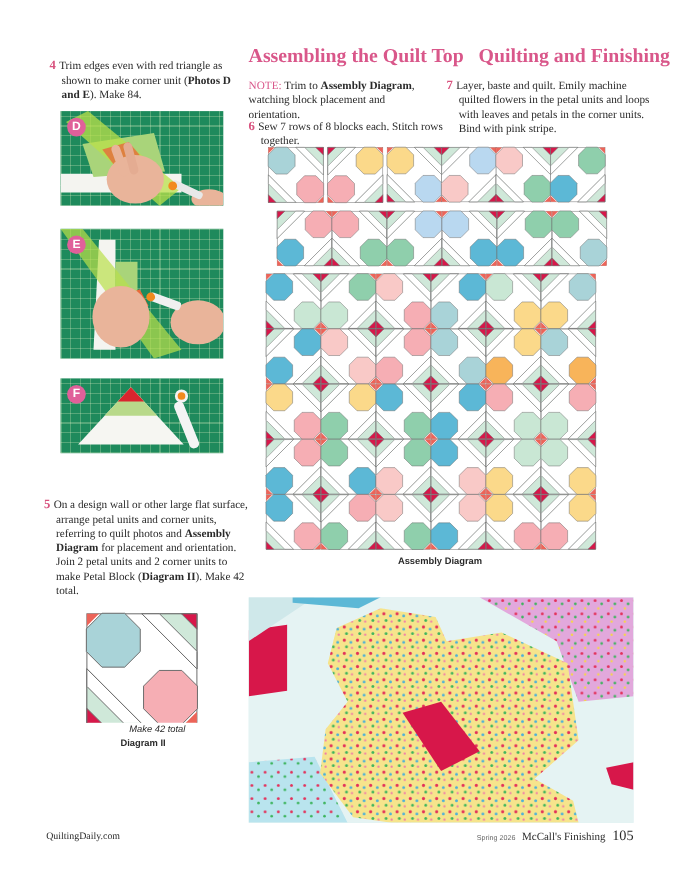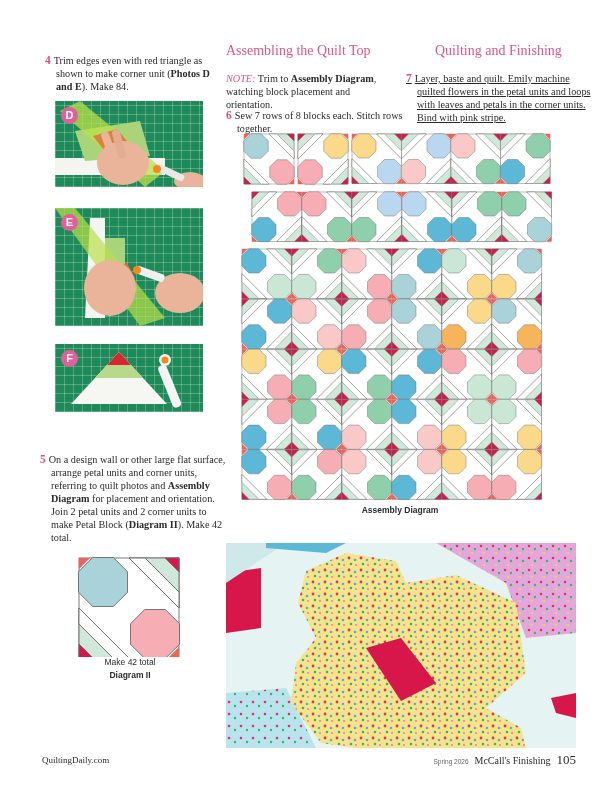--- a/index.html
+++ b/index.html
@@ -1,22 +1,22 @@
 <!DOCTYPE html>
 <html><head>
 <meta charset="utf-8">
 <style>
   html,body{margin:0;padding:0;background:#fff;}
   body{width:616px;height:800px;position:relative;overflow:hidden;font-family:"Liberation Serif","DejaVu Serif",serif;color:#2a2a2a;}
   .abs{position:absolute;}
   .step{font-size:10.2px;line-height:13px;margin-top:12px;}
   .step .num{color:#d8527e;font-weight:bold;font-size:11.5px;margin-right:3px;}
   .hang{padding-left:11px;text-indent:-11px;}
-  .heading{color:#d9578a;font-size:14px;line-height:17px;font-family:"Liberation Serif","DejaVu Serif",serif;}
-  .note{color:#d9578a;font-style:italic;}
+  .heading{color:#d9578a;font-size:18px;line-height:17px;font-family:"Liberation Serif","DejaVu Serif",serif;font-weight:bold;}
+  .note{color:#d9578a;}
   b{font-weight:bold;}
   .photo{position:absolute;overflow:hidden;}
   .mat{background:
      repeating-linear-gradient(0deg, rgba(255,255,210,.25) 0 1px, transparent 1px 9px),
      repeating-linear-gradient(90deg, rgba(255,255,210,.25) 0 1px, transparent 1px 9px),
      #1e8a5c;}
   .badge{position:absolute;left:6px;top:6px;width:17px;height:17px;border-radius:50%;background:#e0609a;color:#fff;font-family:"Liberation Sans",sans-serif;font-weight:bold;font-size:11px;line-height:17px;text-align:center;}
   .caption-sans{font-family:"Liberation Sans","DejaVu Sans",sans-serif;font-size:8.5px;text-align:center;}
   .footer{font-size:9px;}
   .diag-svg{position:absolute;}
@@ -82,33 +82,33 @@
       <polygon points="86,0 100,0 100,14.000000000000002" fill="#d7174a" stroke="#6d6d6d" stroke-width="0.9090909090909091"></polygon>
       <polygon points="0,50 0,100 50,100" fill="#cfe8d9" stroke="#6d6d6d" stroke-width="0.9090909090909091"></polygon>
       <polygon points="0,50 50,100 34,100 0,66" fill="#ffffff" stroke="#6d6d6d" stroke-width="0.9090909090909091"></polygon>
       <polygon points="0,86 0,100 14.000000000000002,100" fill="#d7174a" stroke="#6d6d6d" stroke-width="0.9090909090909091"></polygon>
       <polygon points="0,0 11,0 0,11" fill="#ec6459"></polygon>
       <polygon points="100,100 89,100 100,89" fill="#ec6459"></polygon>
       <polygon points="13.71,-0.5 34.29,-0.5 48.5,13.71 48.5,34.29 34.29,48.5 13.71,48.5 -0.5,34.29 -0.5,13.71" fill="#a9d3d8" stroke="#6d6d6d" stroke-width="0.9090909090909091"></polygon>
       <polygon points="65.71000000000001,51.5 86.28999999999999,51.5 100.5,65.71000000000001 100.5,86.28999999999999 86.28999999999999,100.5 65.71000000000001,100.5 51.5,86.28999999999999 51.5,65.71000000000001" fill="#f6aeb4" stroke="#6d6d6d" stroke-width="0.9090909090909091"></polygon>
     </g>
   </svg>
-<div class="abs caption-sans" style="left:77px;top:657px;width:106px;">Make 42 total</div>
+<div class="abs caption-sans" style="left:90px;top:657px;width:106px;font-style:italic;">Make 42 total</div>
 <div class="abs caption-sans" style="left:77px;top:670px;width:106px;font-weight:bold;">Diagram II</div>
 
 <div class="abs heading" style="left:226px;top:42px;">Assembling the Quilt Top</div>
 <div class="abs step" style="left:226px;top:60px;width:172px;">
   <span class="note">NOTE:</span><span> Trim to </span><b>Assembly Diagram</b><span>, watching block placement and orientation.</span>
 </div>
 <div class="abs step hang" style="left:226px;top:97px;width:172px;">
   <span class="num">6</span><span>Sew 7 rows of 8 blocks each. Stitch rows together.</span>
 </div>
 
 <div class="abs heading" style="left:406px;top:42px;margin-left:29px;">Quilting and Finishing</div>
-<div class="abs step hang" style="left:406px;top:60px;width:175px;text-decoration:underline;">
+<div class="abs step hang" style="left:406px;top:60px;width:175px;">
   <span class="num">7</span><span>Layer, baste and quilt. Emily machine quilted flowers in the petal units and loops with leaves and petals in the corner units. Bind with pink stripe.</span>
 </div>
 
 <svg class="diag-svg" id="assembly" style="left:240px;top:132px;" width="320" height="368">
     <g transform="translate(4,2)">
       <rect x="0" y="0" width="50" height="50" fill="#ffffff" stroke="#6d6d6d" stroke-width="0.45454545454545453"></rect>
       <polygon points="25,0 50,0 50,25" fill="#cfe8d9" stroke="#6d6d6d" stroke-width="0.45454545454545453"></polygon>
       <polygon points="25,0 33,0 50,17 50,25" fill="#ffffff" stroke="#6d6d6d" stroke-width="0.45454545454545453"></polygon>
       <polygon points="43,0 50,0 50,7.000000000000001" fill="#d7174a" stroke="#6d6d6d" stroke-width="0.45454545454545453"></polygon>
       <polygon points="0,25 0,50 25,50" fill="#cfe8d9" stroke="#6d6d6d" stroke-width="0.45454545454545453"></polygon>

